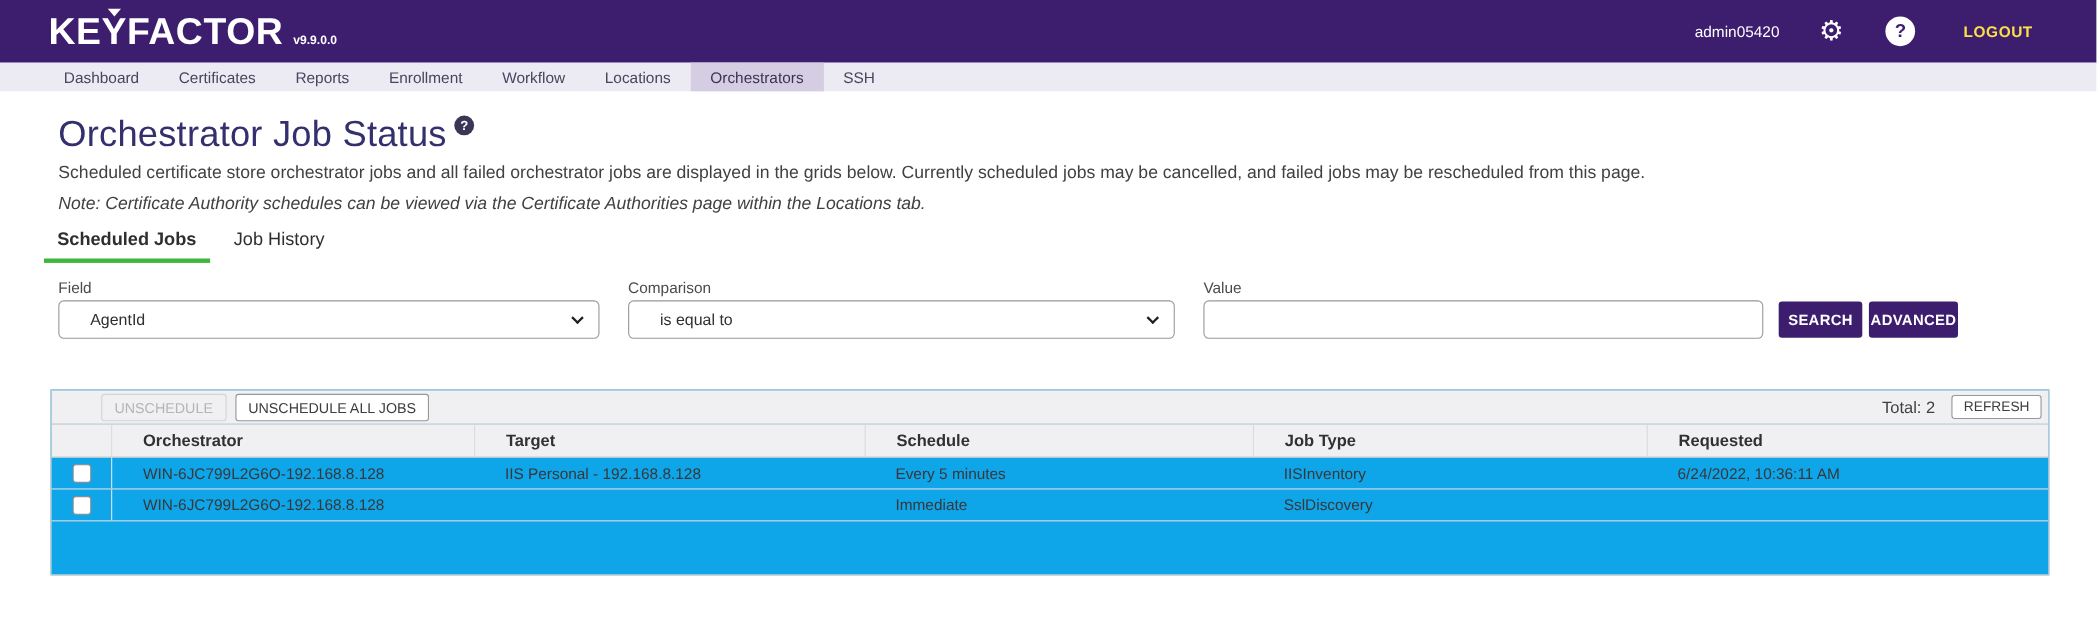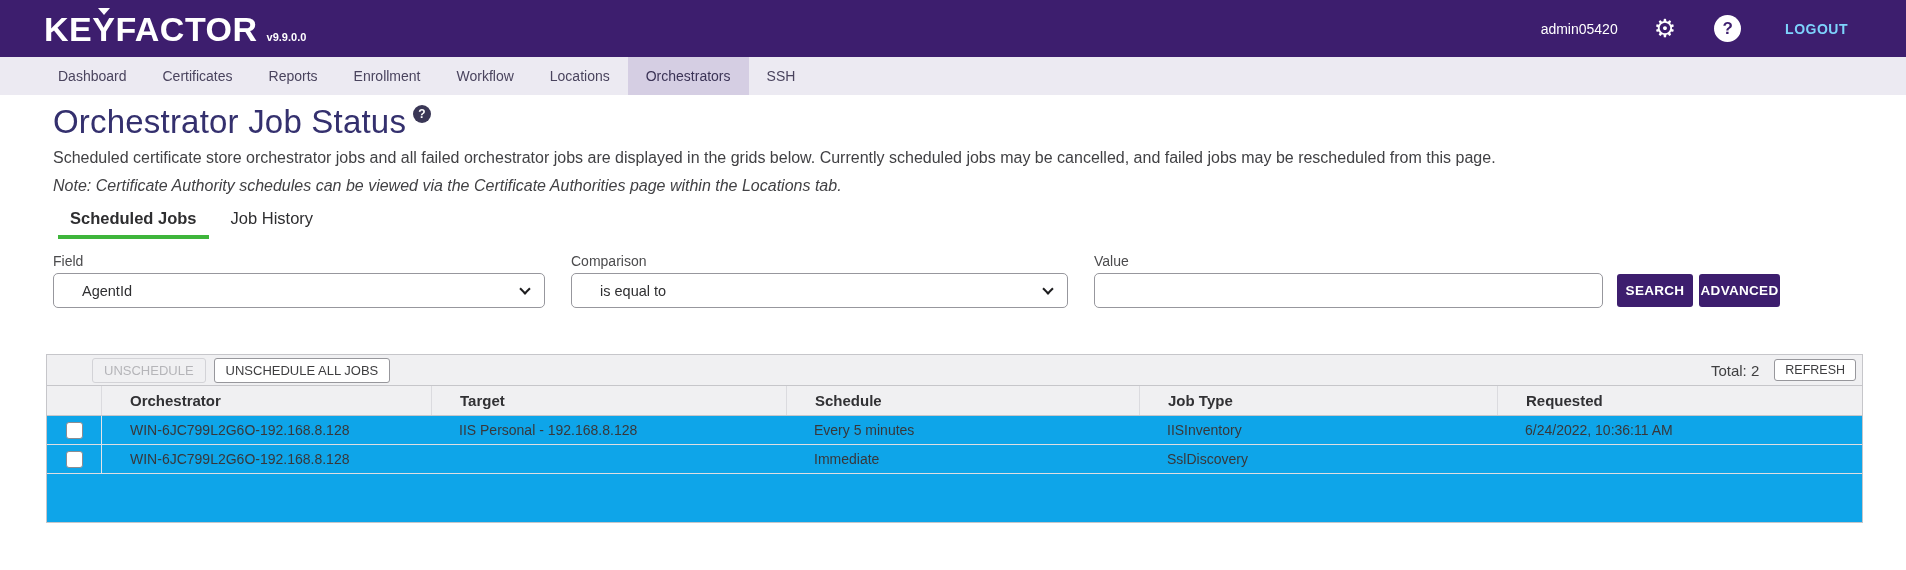--- a/index.html
+++ b/index.html
@@ -17,41 +17,41 @@
     transform:translateX(-50%); width:0; height:0;
     border-left:6px solid transparent; border-right:6px solid transparent;
     border-top:7px solid #fff; }
   .version { font-size:11px; font-weight:bold; margin-left:9px; color:#fff; }
   .hdr-right { margin-left:auto; display:flex; align-items:center; padding-right:58px; }
   .username { color:#fff; font-size:14px; }
   .gear { color:#fff; font-size:25px; margin-left:36px; cursor:pointer; line-height:1; }
   .help-circ { width:27px; height:27px; border-radius:50%; background:#fff; color:#3d1e6e;
     font-weight:bold; font-size:17px; display:flex; align-items:center; justify-content:center;
     margin-left:38px; cursor:pointer; }
-  .logout { color:#7dd3fc; font-size:14px; font-weight:bold; margin-left:44px;
+  .logout { color:#fde047; font-size:14px; font-weight:bold; margin-left:44px;
     letter-spacing:.5px; cursor:pointer; }
 
   
-  .nav { position:absolute; top:57px; left:0; width:100%; height:38px;
+  .nav { position:absolute; top:57px; left:0; width:100%; height:26px;
     background:#eceaf2; display:flex; padding-left:40px;text-align:center; }
   .nav-item { padding:0 18px; display:flex; align-items:center; font-size:14px;
     color:#4a445e; cursor:pointer; white-space:nowrap; }
   .nav-item.active { background:#d5cee3; color:#3b3356; }
 
   
   .page-title { position:absolute; left:53px; top:103px; font-size:33px;
     color:#34306e; letter-spacing:.2px; }
   .title-help { display:inline-block; vertical-align:top; margin:2px 0 0 7px;
     width:18px; height:18px; border-radius:50%; background:#3a3756; color:#fff;
     font-size:12px; font-weight:bold; text-align:center; line-height:18px; cursor:pointer; }
   .desc { position:absolute; left:53px; top:149px; font-size:16px; color:#414144; }
   .note { position:absolute; left:53px; top:177px; font-size:16px; font-style:italic; color:#414144; }
 
   
-  .tabs { position:absolute; left:58px; top:209px; display:flex; }
+  .tabs { position:absolute; left:40px; top:209px; display:flex; }
   .tab { padding:0 12px 7px; font-size:16.5px; color:#2e2e30; cursor:pointer;
     border-bottom:4px solid transparent; }
   .tab.active { font-weight:bold; border-bottom-color:#3eb53b; }
   .tab + .tab { margin-left:10px; }
 
   
   .flt-label { position:absolute; top:253px; font-size:14px; color:#4b4b4d; }
   .lbl-field { left:53px; } .lbl-comparison { left:571px; } .lbl-value { left:1094px; }
   .sel { position:absolute; top:273px; height:35px; border:1px solid #97979d;
     border-radius:5px; background:#fff; display:flex; align-items:center;

